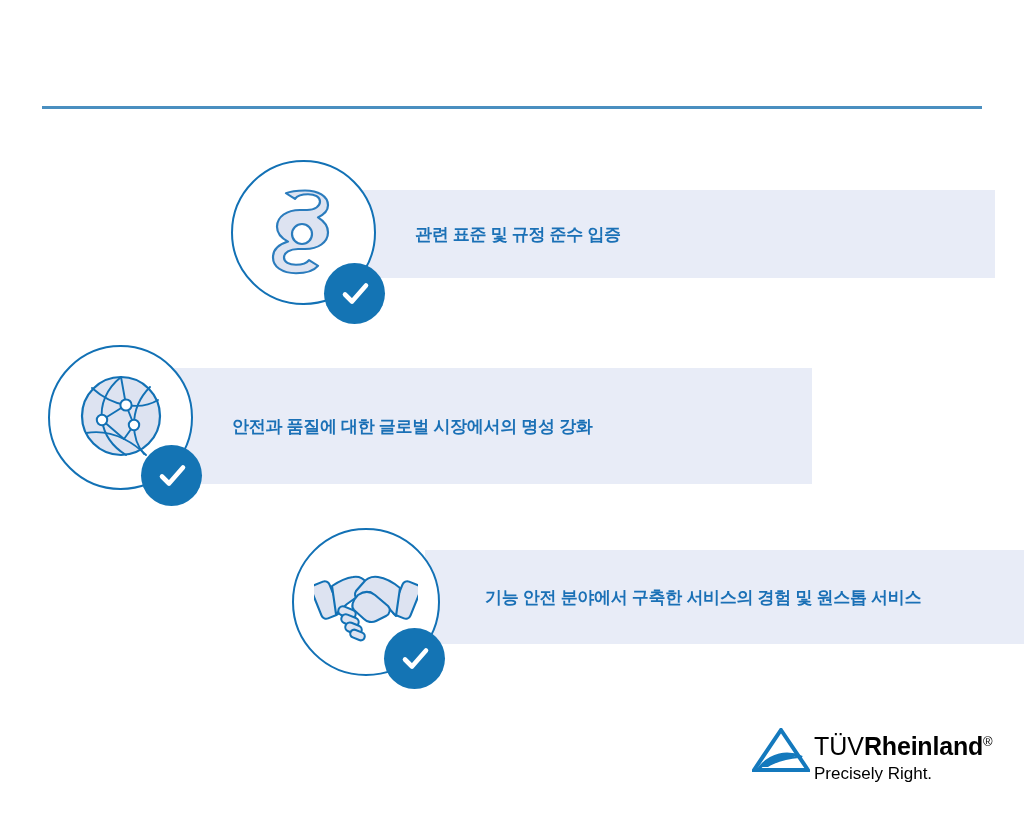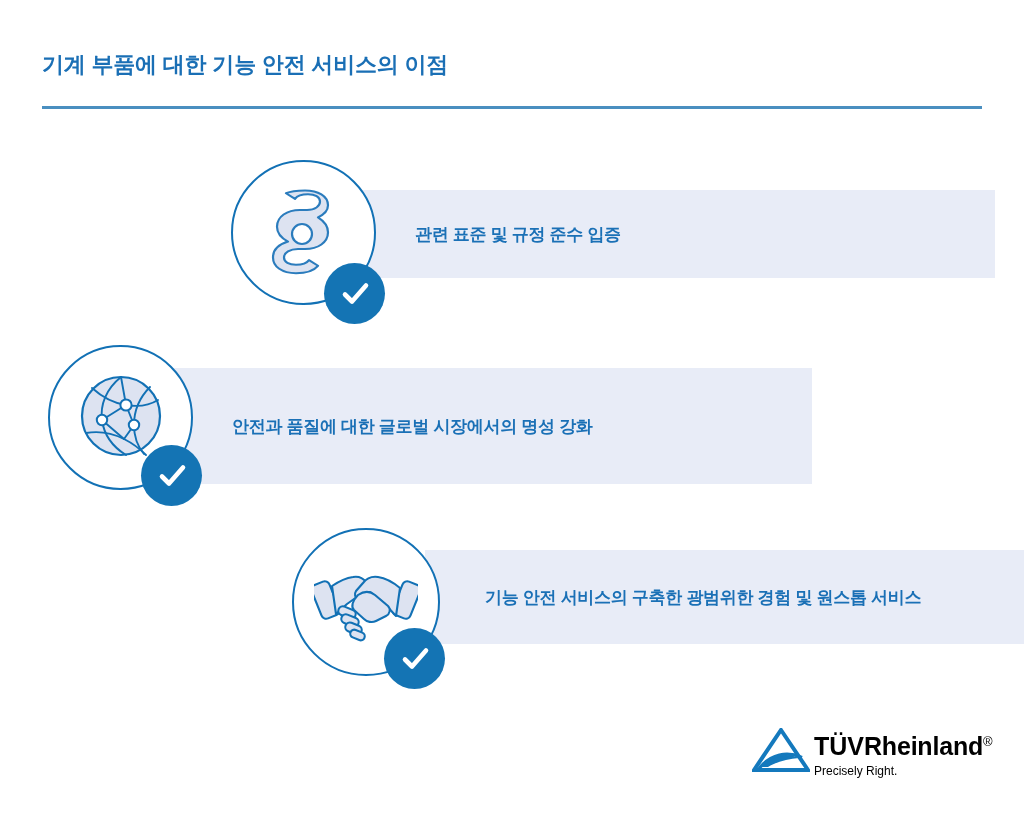--- a/index.html
+++ b/index.html
@@ -119,43 +119,42 @@
   }
   #logo .logo-wordmark {
     position: absolute;
     left: 62px;
     top: 2px;
     white-space: nowrap;
     color: #000000;
     font-size: 25px;
     line-height: 28px;
   }
-  #logo .lw-tuv { font-weight: bold; letter-spacing: 0px; }
+  #logo .lw-tuv { font-weight: normal; letter-spacing: 0px; }
   #logo .lw-rheinland { font-weight: bold; letter-spacing: -0.2px; }
   #logo .lw-reg {
     font-size: 13px;
     vertical-align: super;
     font-weight: normal;
   }
   #logo .logo-tagline {
     position: absolute;
     left: 62px;
     top: 38px;
     color: #000000;
-    font-size: 12px;
+    font-size: 17px;
     font-weight: normal;
     white-space: nowrap;
   }
 </style>
 </head>
 <body>
 
 <div id="slide">
 
-  <div class="page-title">기계 부품에 대한 기능 안전 서비스의 이점</div>
   <div class="title-rule"></div>
 
   <div class="benefit-row" id="row1">
 
     <div class="benefit-bar">
       <span class="benefit-text">관련 표준 및 규정 준수 입증</span>
     </div>
 
     <div class="icon-wrap">
       <div class="icon-circle"></div>
@@ -232,21 +231,21 @@
         <svg viewBox="0 0 40 40" width="40" height="40">
           <path d="M10 20.5 L17 27.5 L31 11.5" fill="none" stroke="#ffffff" stroke-width="4.6" stroke-linecap="round" stroke-linejoin="round"></path>
         </svg>
       </div>
     </div>
   </div>
 
   <div class="benefit-row" id="row3">
 
     <div class="benefit-bar">
-      <span class="benefit-text">기능 안전 서비스의 구축한 광범위한 경험 및 원스톱 서비스</span>
+      <span class="benefit-text">기능 안전 분야에서 구축한 서비스의 경험 및 원스톱 서비스</span>
     </div>
 
     <div class="icon-wrap">
       <div class="icon-circle"></div>
 
       <svg class="icon-art" viewBox="0 0 104 78">
         <g fill="#dde3f1" stroke="#1271b5" stroke-width="2.1" stroke-linejoin="round" stroke-linecap="round">
 
           <rect x="2" y="18" width="19" height="36" rx="5" transform="rotate(-22 11.5 36)"></rect>
 

